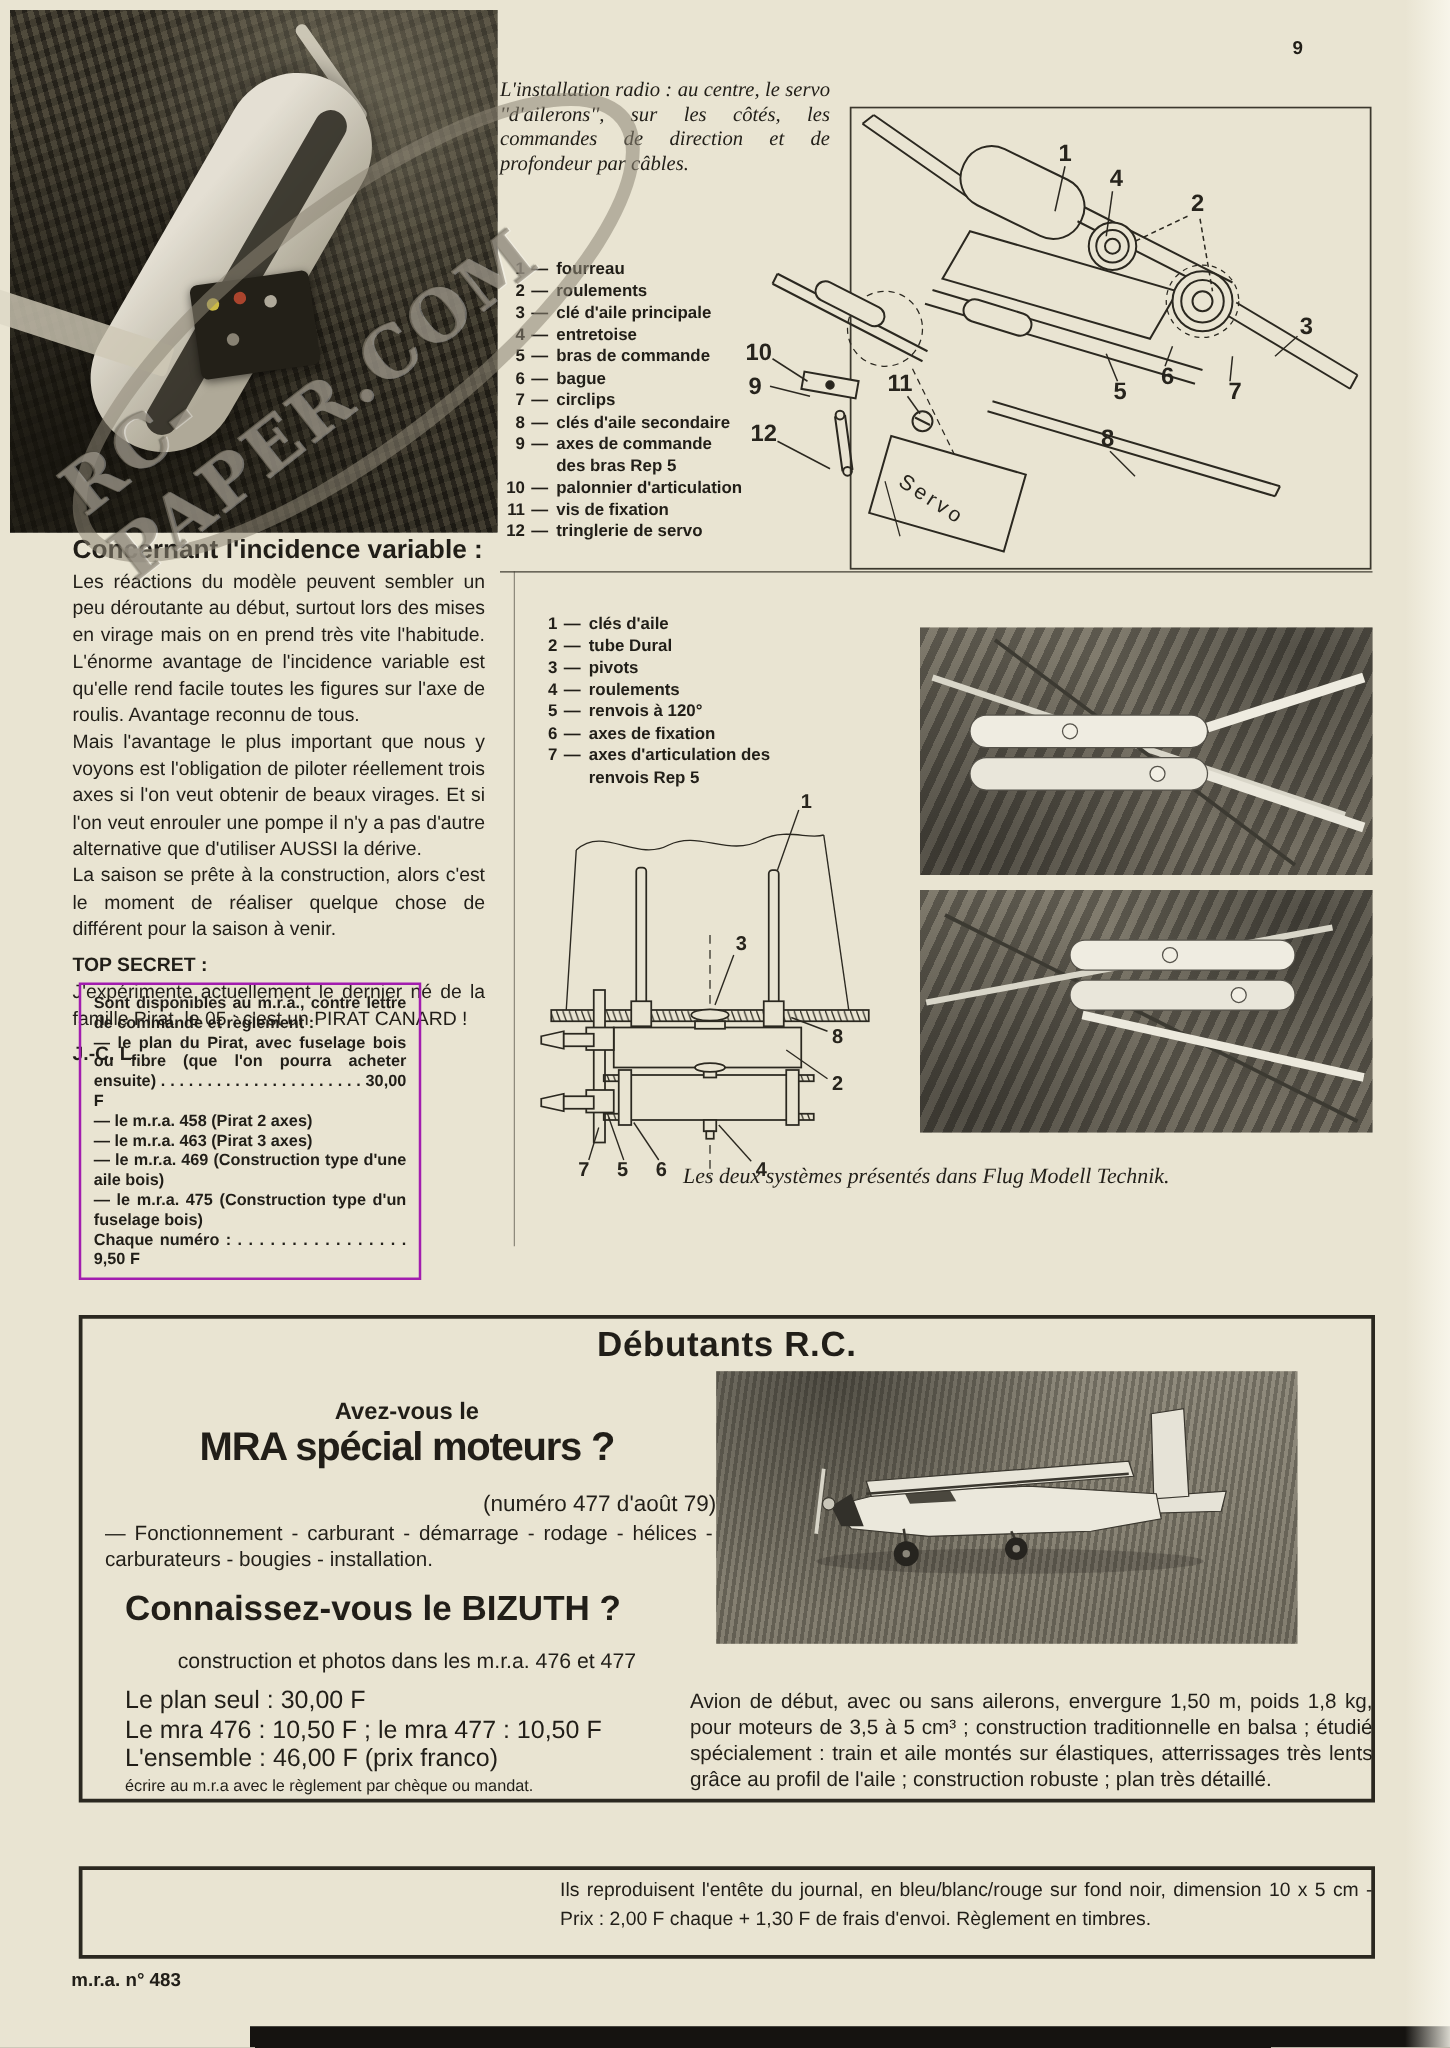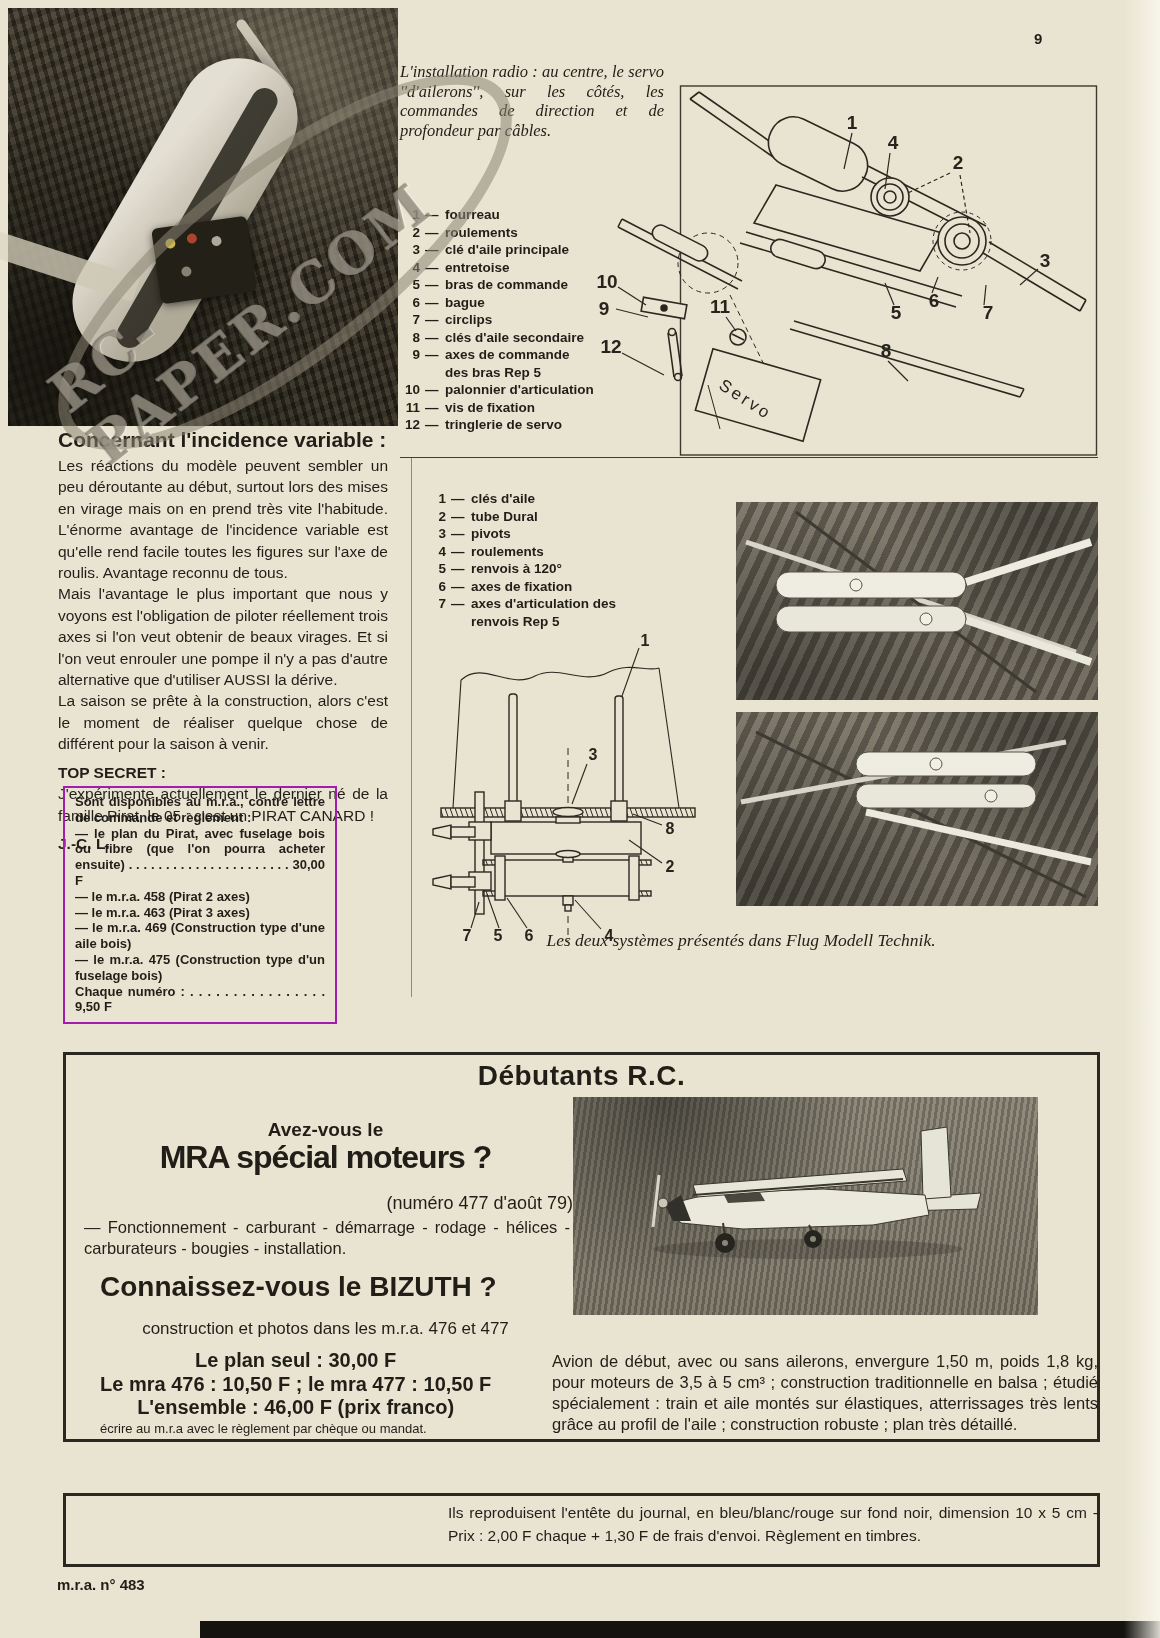--- a/index.html
+++ b/index.html
@@ -69,21 +69,21 @@
   
   #ad-box{left:63px;top:1052px;width:1037px;height:390px;border:3px solid #2b2820;box-sizing:border-box;}
   #ad-title{position:absolute;left:0;top:5px;width:100%;text-align:center;font-weight:bold;font-size:28px;letter-spacing:0.5px;}
   #ad-leftcol{position:absolute;left:12px;top:0;width:495px;height:100%;}
   #ad-lead{position:absolute;left:0;top:64px;width:100%;text-align:center;font-weight:bold;font-size:19px;}
   #ad-headline{position:absolute;left:0;top:84px;width:100%;text-align:center;font-weight:bold;font-size:32px;letter-spacing:-1px;white-space:nowrap;}
   #ad-issue{position:absolute;left:0;top:138px;width:100%;text-align:right;font-size:18px;}
   #ad-topics{position:absolute;left:6px;top:162px;width:486px;font-size:16.5px;line-height:21px;text-align:justify;}
   #ad-question{position:absolute;left:22px;top:216px;width:470px;font-weight:bold;font-size:28px;white-space:nowrap;}
   #ad-reference{position:absolute;left:0;top:264px;width:100%;text-align:center;font-size:17px;}
-  #ad-prices{position:absolute;left:22px;top:294px;font-weight:bold;font-size:20px;line-height:23.5px;text-align:center;}
+  #ad-prices{position:absolute;left:22px;top:294px;font-weight:normal;font-size:20px;line-height:23.5px;}
   #ad-order-note{position:absolute;left:22px;top:366px;font-size:13px;}
   #ad-photo{position:absolute;left:507px;top:42px;width:465px;height:218px;
     background:
       radial-gradient(circle at 20% 0%, rgba(20,19,15,0.5), transparent 45%),
       repeating-linear-gradient(98deg, rgba(40,38,30,0.30) 0 3px, rgba(150,145,130,0.25) 3px 6px),
       linear-gradient(#8e897b,#7c7769);}
   #ad-description{position:absolute;left:486px;top:296px;width:546px;font-size:16.5px;line-height:21px;text-align:justify;}
 
   
   #stickers-box{left:63px;top:1493px;width:1037px;height:74px;border:3px solid #2b2820;box-sizing:border-box;}

